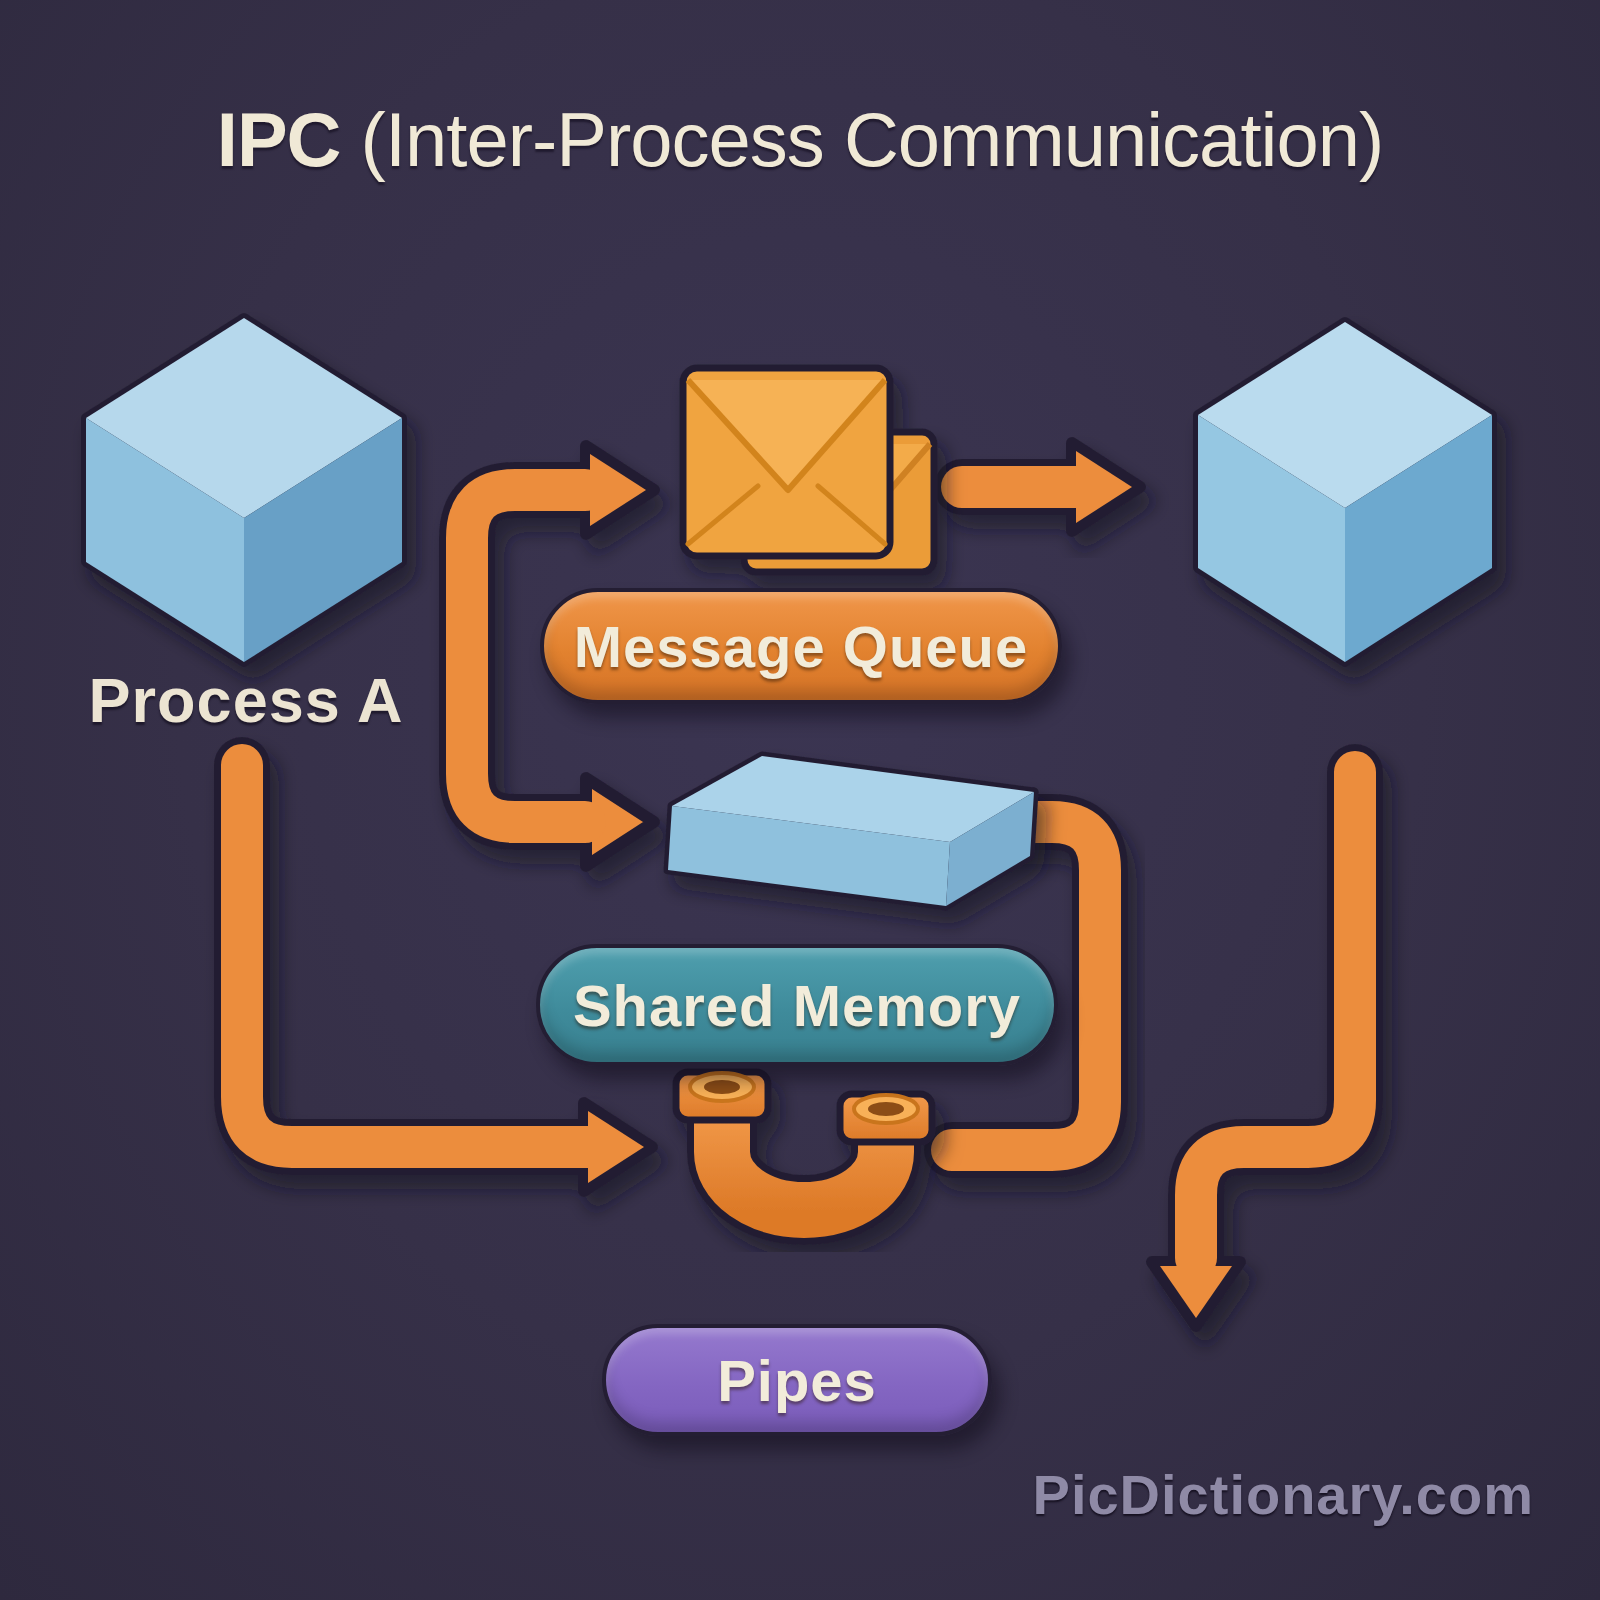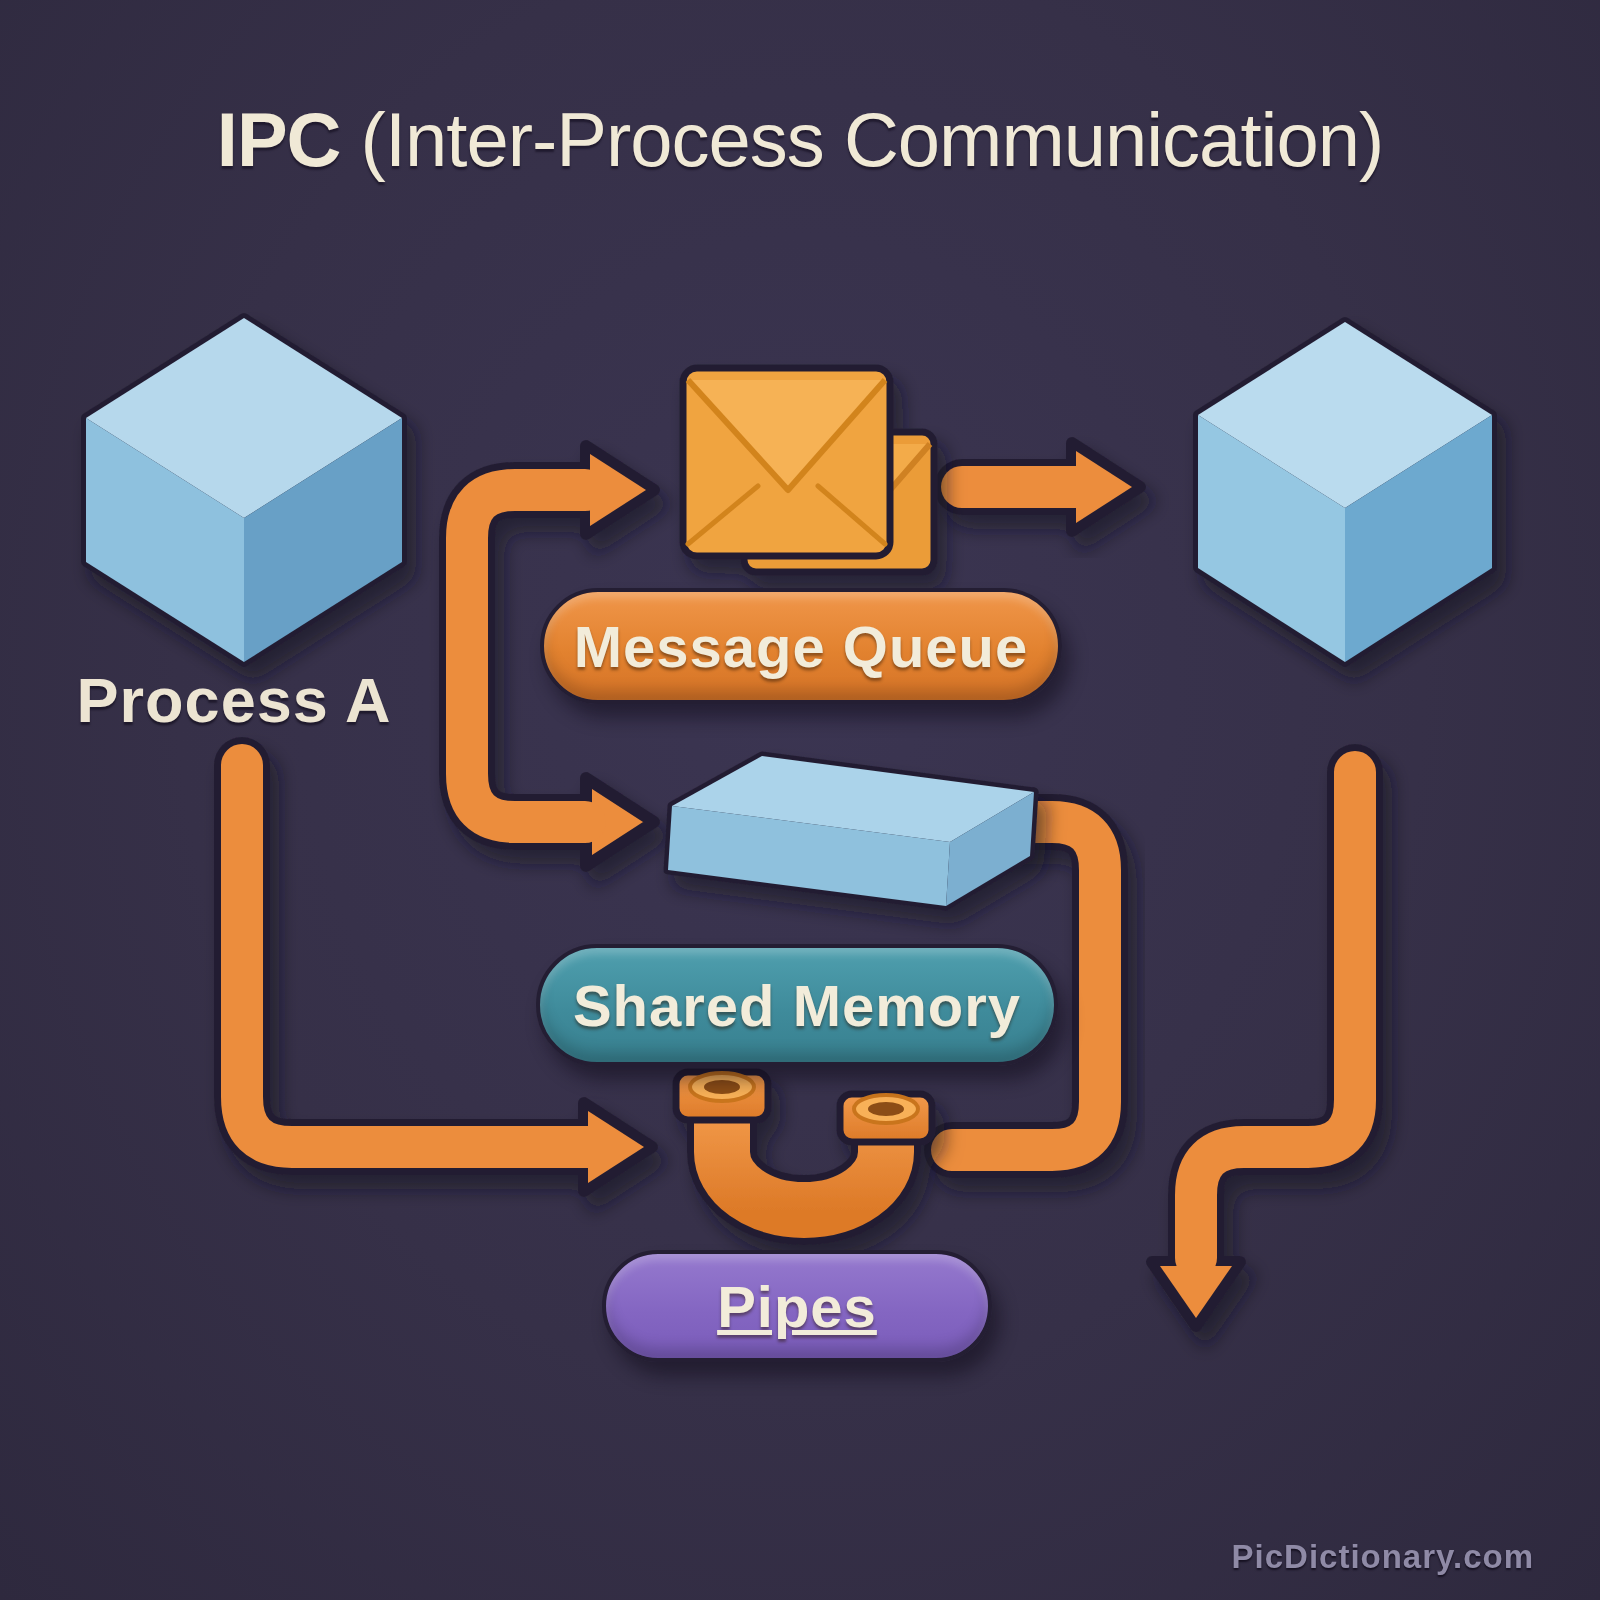--- a/index.html
+++ b/index.html
@@ -28,21 +28,21 @@
     border-radius:999px;border:4px solid #241e33;
     box-shadow:8px 14px 18px rgba(10,6,20,.45), inset 0 6px 8px rgba(255,255,255,.22), inset 0 -10px 14px rgba(0,0,0,.18);
     color:#f2ecda;font-size:58px;font-weight:700;letter-spacing:1px;
     text-shadow:0 3px 3px rgba(40,20,5,.45);
     white-space:nowrap;
   }
   .pill-orange{background:linear-gradient(180deg,#f0964a 0%, #e2822f 55%, #d57327 100%);}
   .pill-teal{background:linear-gradient(180deg,#4f9fae 0%, #3f8b9b 55%, #38808f 100%);}
   .pill-purple{background:linear-gradient(180deg,#9579ce 0%, #8466c2 55%, #7a5cba 100%);}
   .watermark{
-    right:66px;top:1538px;font-size:33px;font-weight:700;
+    right:66px;top:1462px;font-size:56px;font-weight:700;
     color:#8f8aa6;letter-spacing:1px;
     text-shadow:0 2px 2px rgba(15,10,25,.8);
   }
 </style>
 </head>
 <body>
 
 <div class="canvas">
 
   <svg width="1600" height="1600" viewBox="0 0 1600 1600">
@@ -141,23 +141,23 @@
         <ellipse cx="886" cy="1109" rx="32" ry="14" fill="#f8b158" stroke="#c9751f" stroke-width="4"></ellipse>
         <ellipse cx="886" cy="1109" rx="18" ry="7" fill="#8c4d14"></ellipse>
       </g>
     </g>
   </svg>
 
   <div class="abs title">
     <span class="abbr">IPC</span><span class="rest"> (Inter-Process Communication)</span>
   </div>
 
-  <div class="abs node-label" style="left:24px;top:664px;">Process A</div>
+  <div class="abs node-label" style="left:36px;top:664px;">Process A</div>
 
   <div class="abs pill pill-orange" style="left:540px;top:588px;width:514px;height:108px;">Message Queue</div>
 
   <div class="abs pill pill-teal" style="left:536px;top:928px;width:514px;height:114px;margin-top:16px;">Shared Memory</div>
 
-  <div class="abs pill pill-purple" style="left:602px;top:1250px;width:382px;height:104px;text-decoration:underline;">Pipes</div>
+  <div class="abs pill pill-purple" style="left:602px;top:1324px;width:382px;height:104px;">Pipes</div>
 
   <div class="abs watermark">PicDictionary.com</div>
 
 </div>
 
 </body></html>

